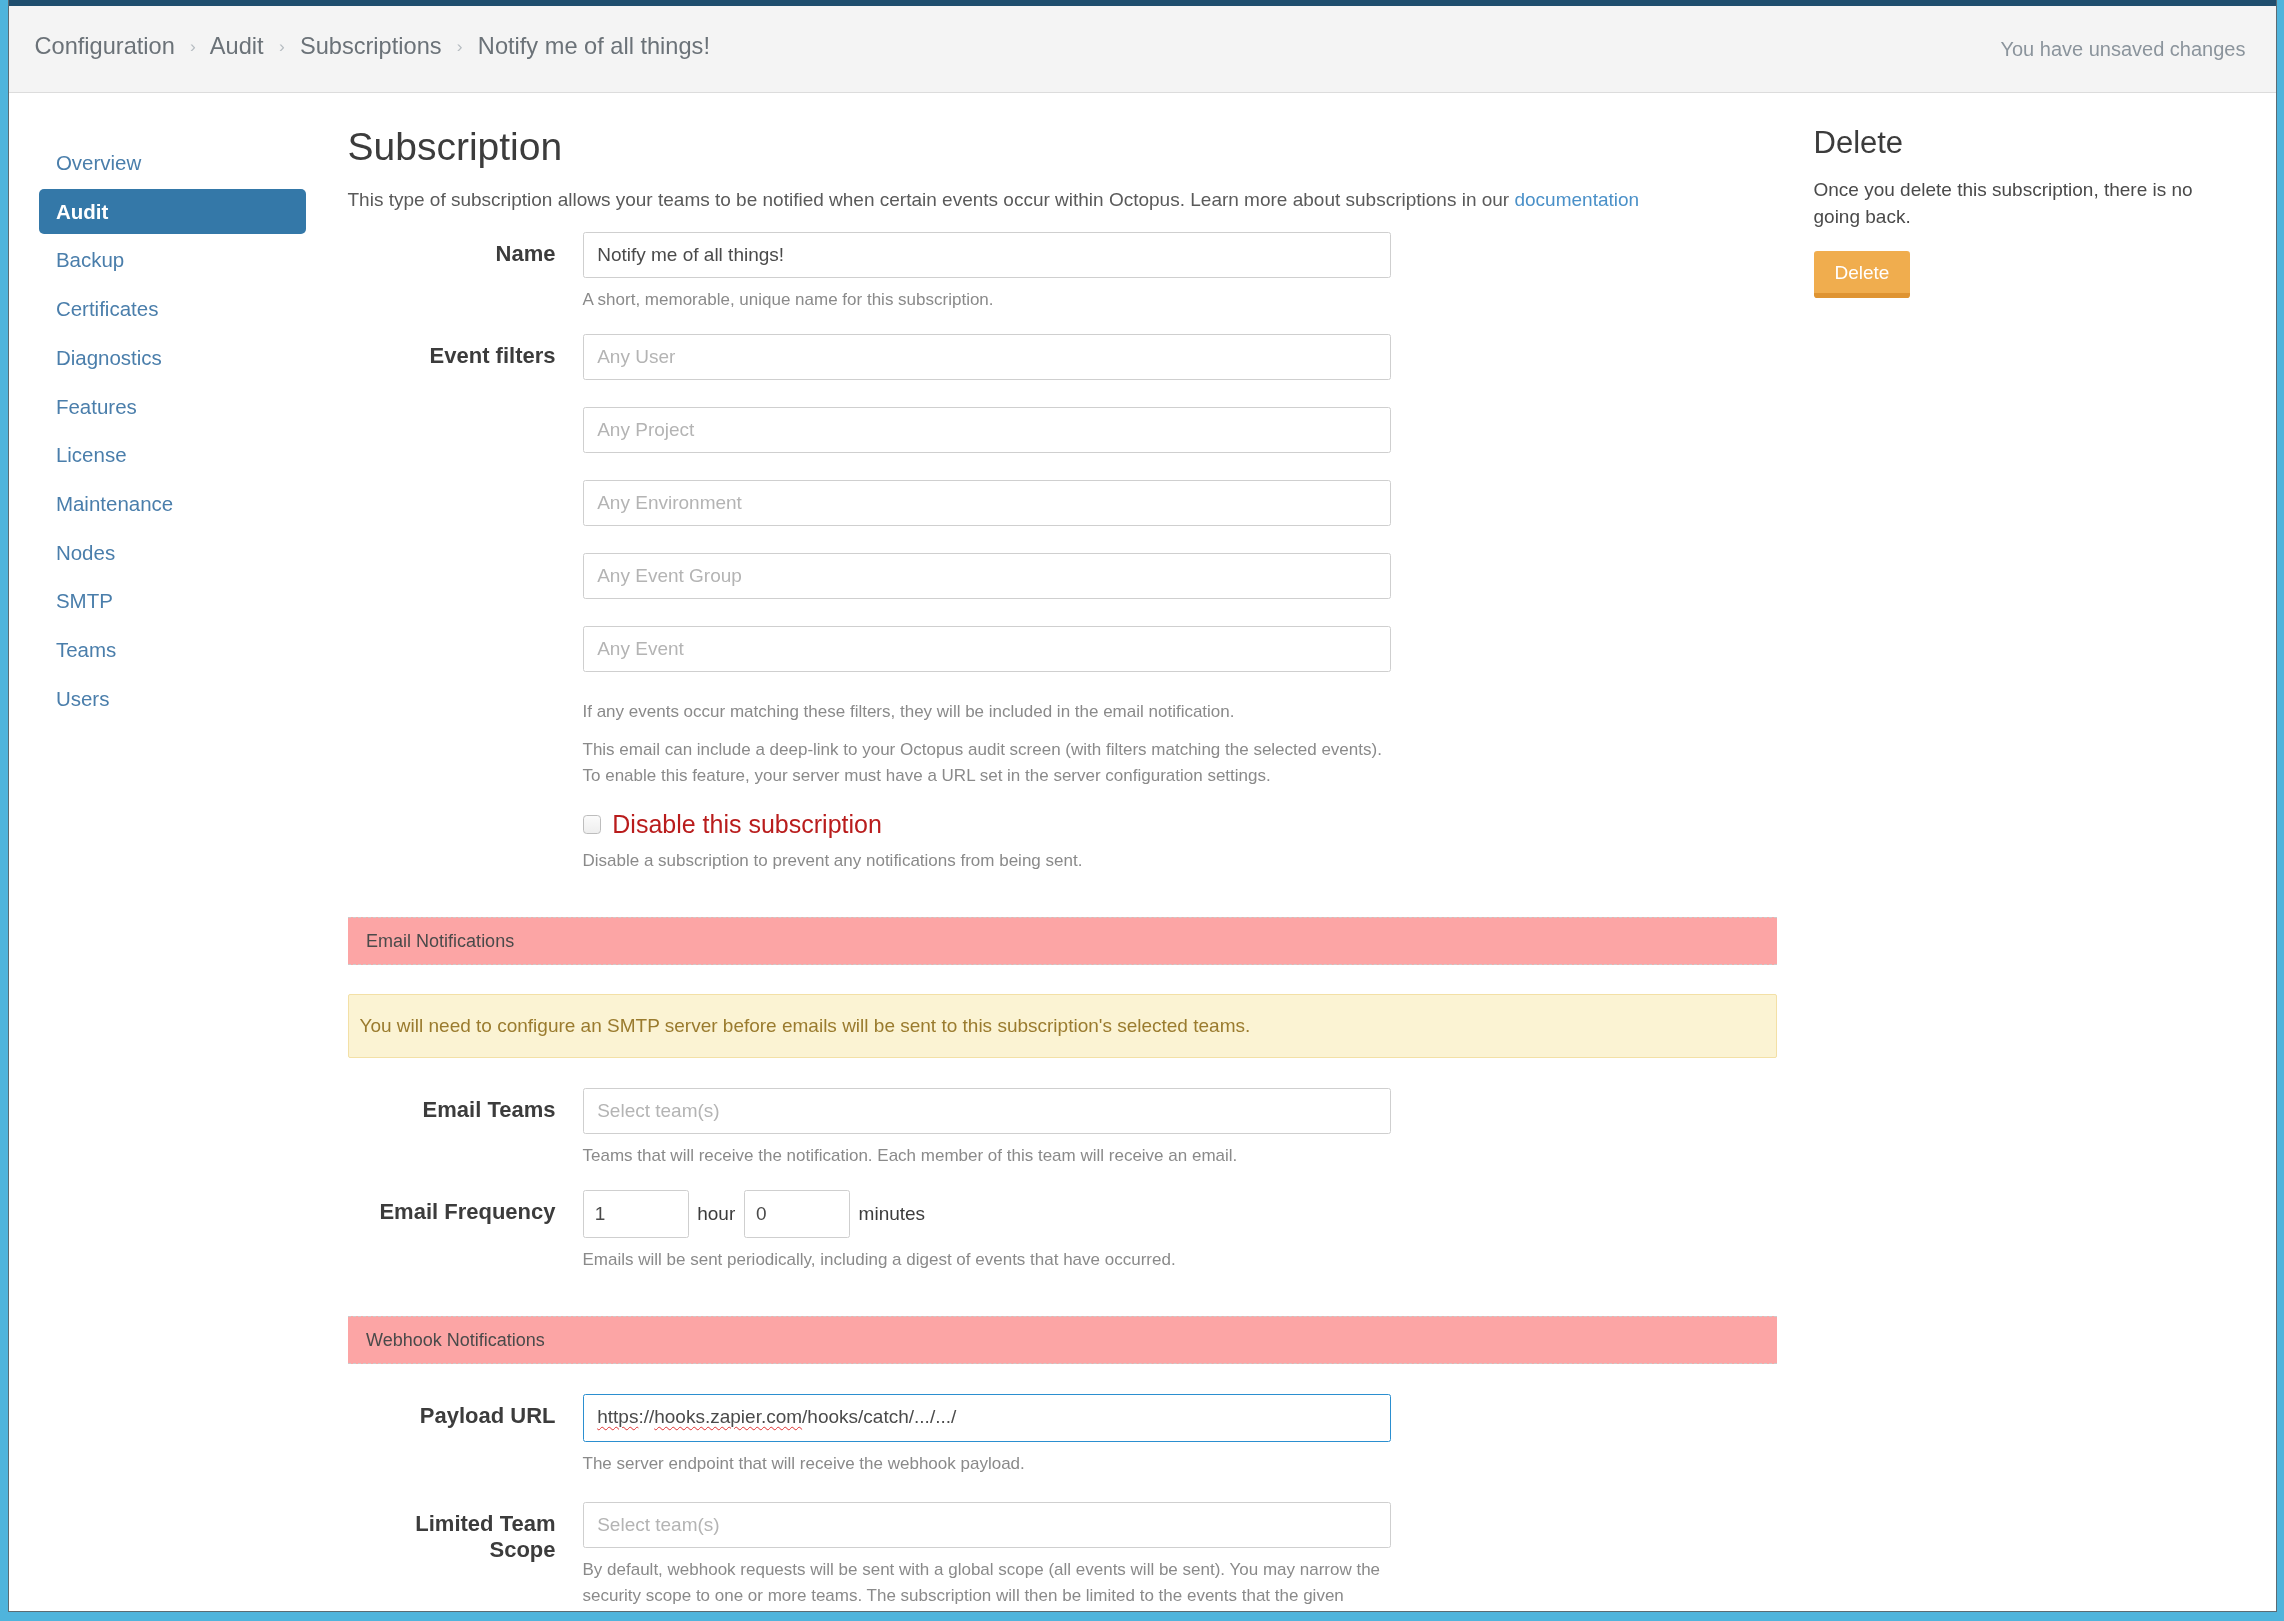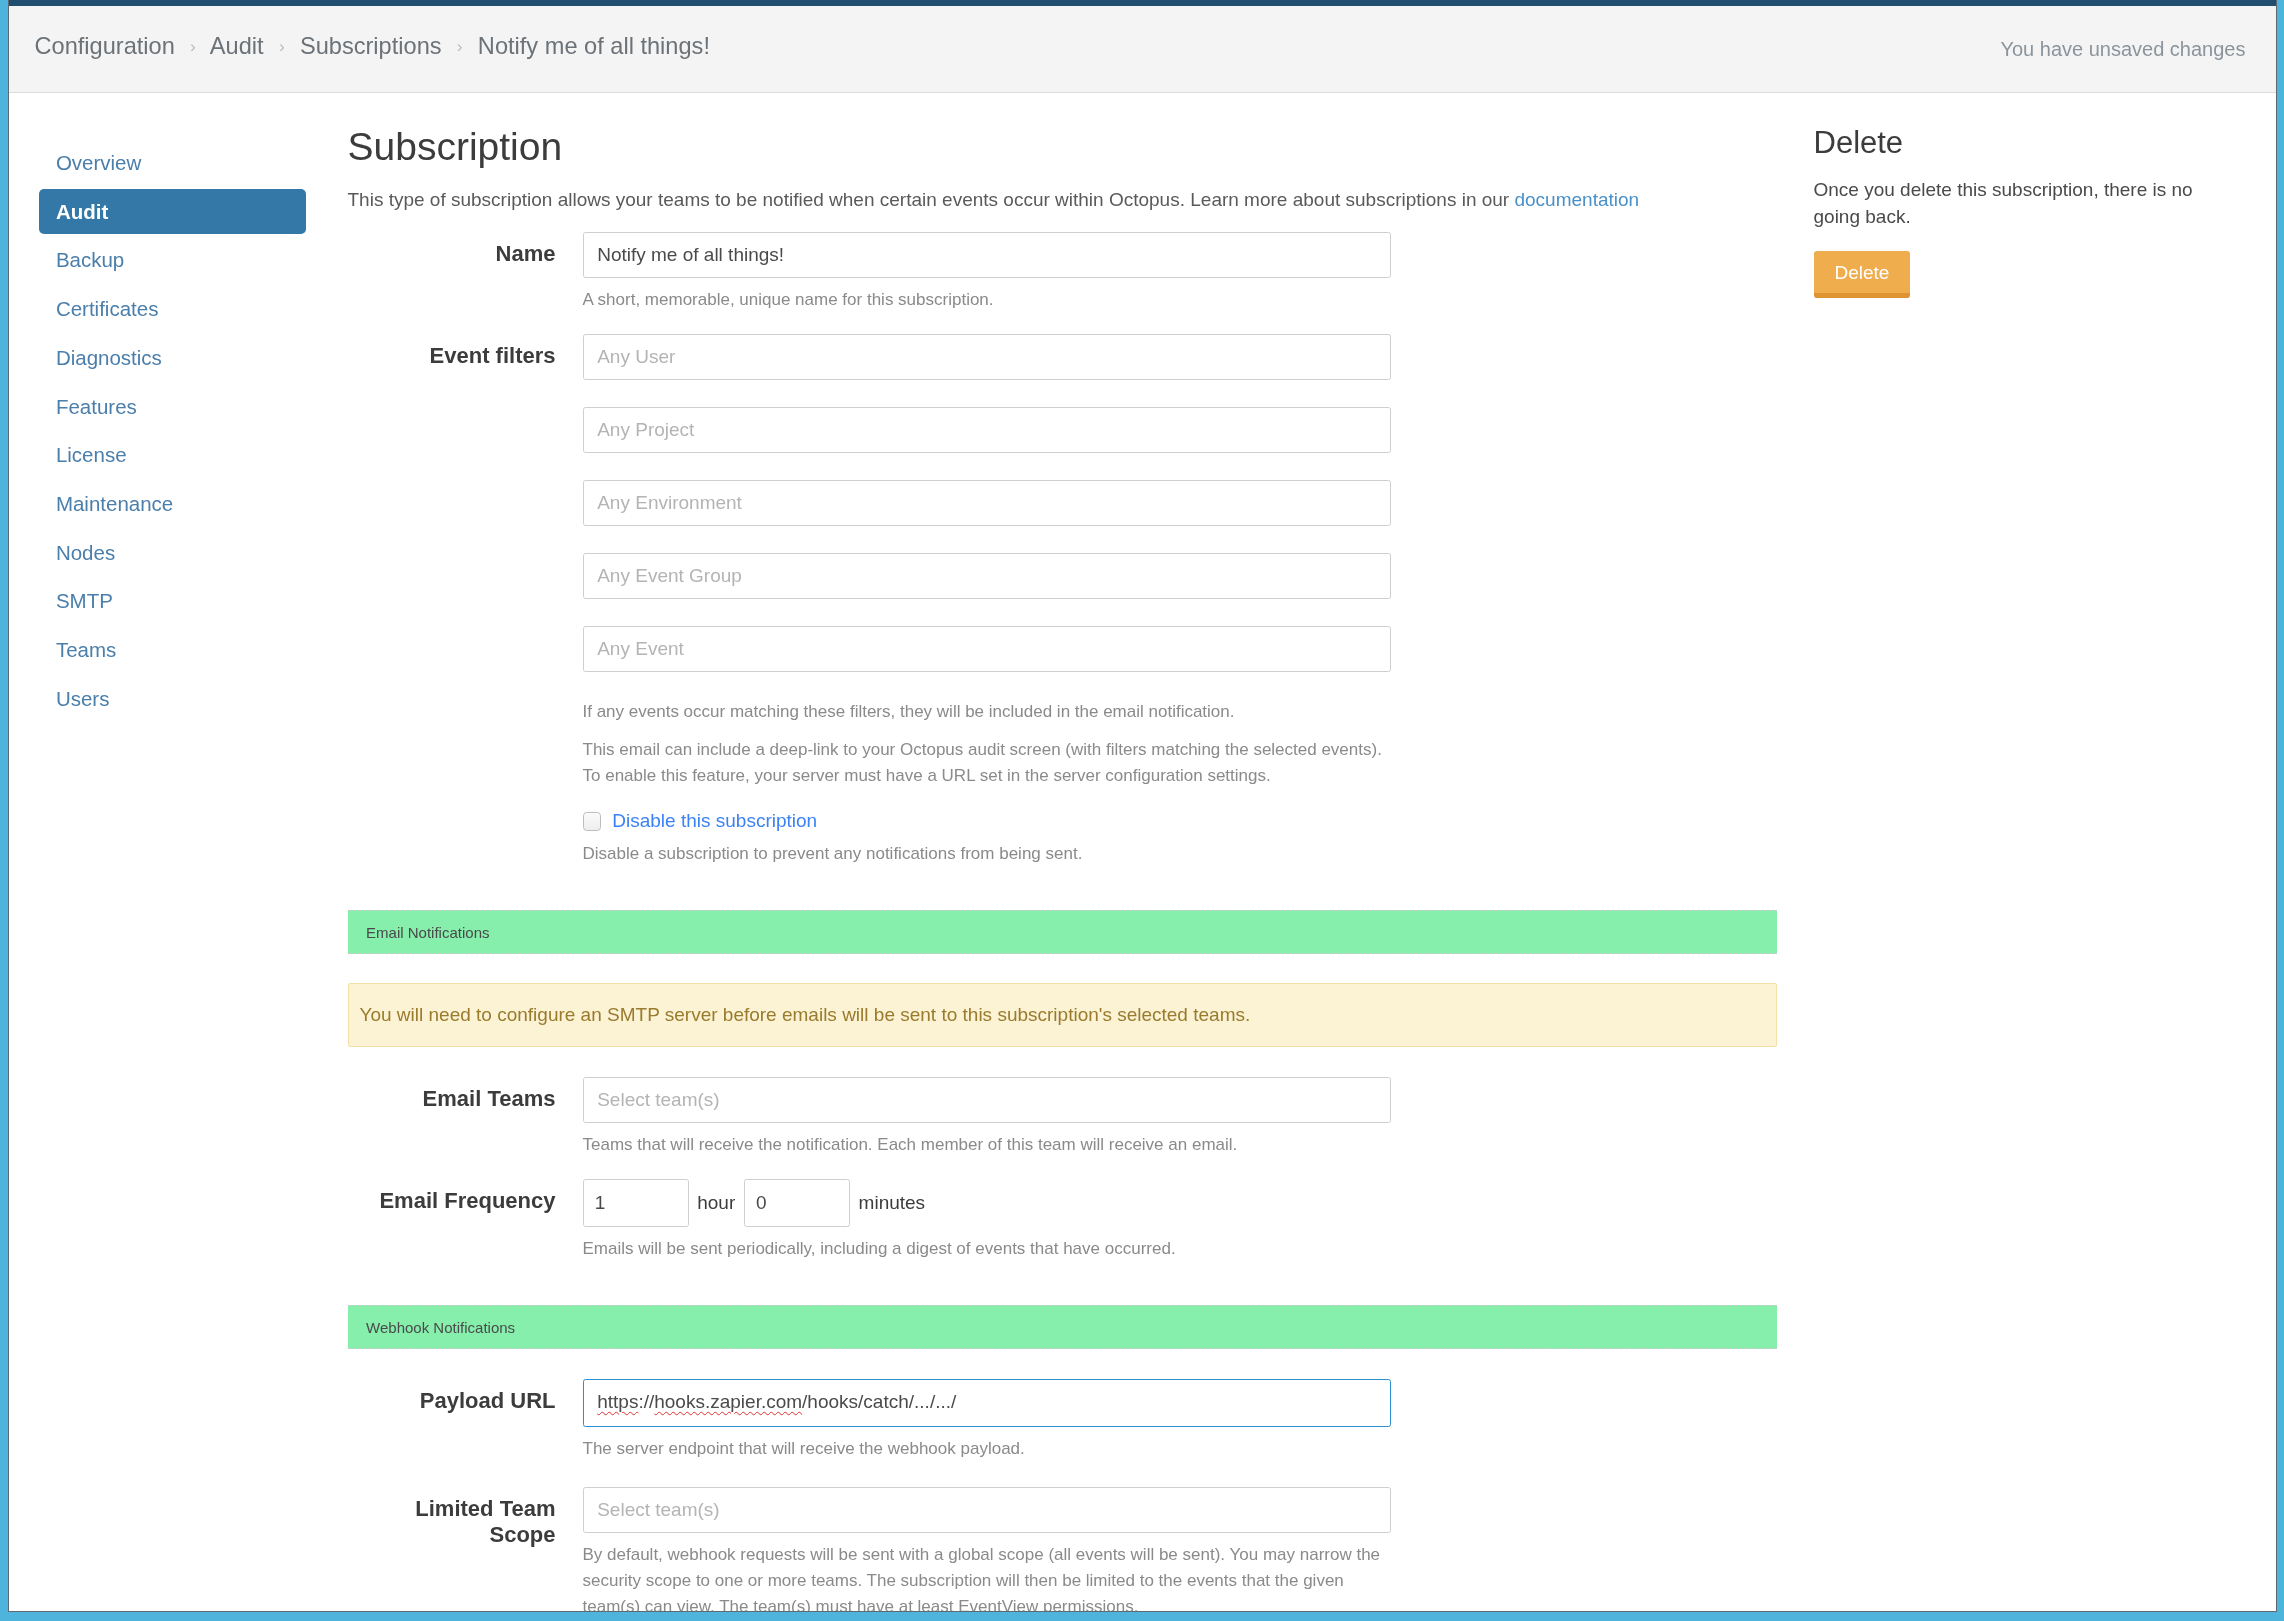--- a/index.html
+++ b/index.html
@@ -182,31 +182,31 @@
     align-items: center;
   }
   .checkbox {
     width: 18.6px; height: 18.6px;
     border: 1.2px solid #bdbdbd;
     border-radius: 3.7px;
     background: linear-gradient(#fbfbfb, #eeeeee);
     margin-right: 11.2px;
     flex: none;
   }
-  .checklabel { font-size: 19px; color: #3b82f6; }
+  .checklabel { font-size: 25px; color: #b91c1c; }
 
   
   .sectionbar {
     margin-top: 43px;
     width: 1429px;
-    background: #86efac;
+    background: #fca5a5;
     border-top: 1.2px dashed #cbcbcb;
     border-bottom: 1.2px dashed #cbcbcb;
     padding: 12.4px 0 12.4px 18.6px;
-    font-size: 15px;
+    font-size: 18px;
     color: #4a4a4a;
   }
 
   
   .warnbanner {
     margin-top: 29px;
     width: 1429px;
     background: #fbf3d3;
     border: 1.2px solid #f3e0a6;
     border-radius: 2px;

